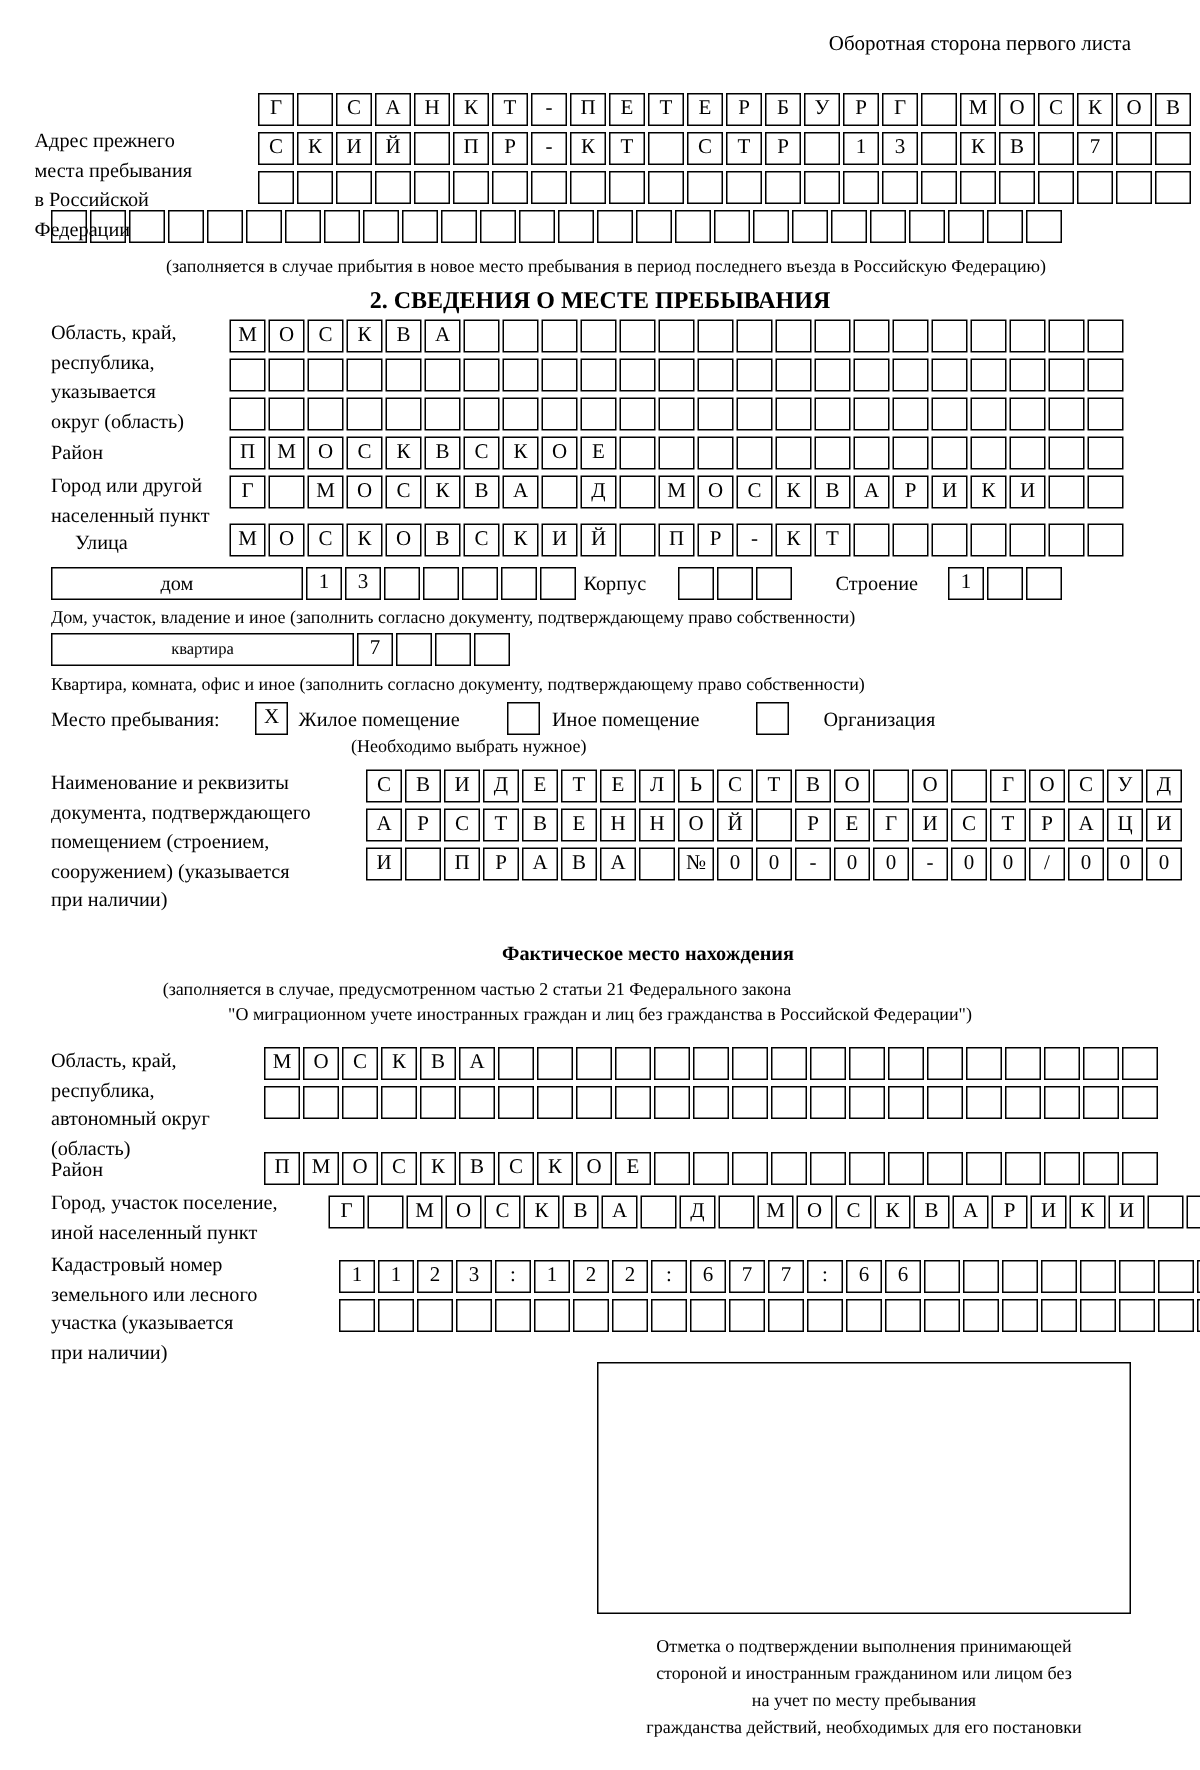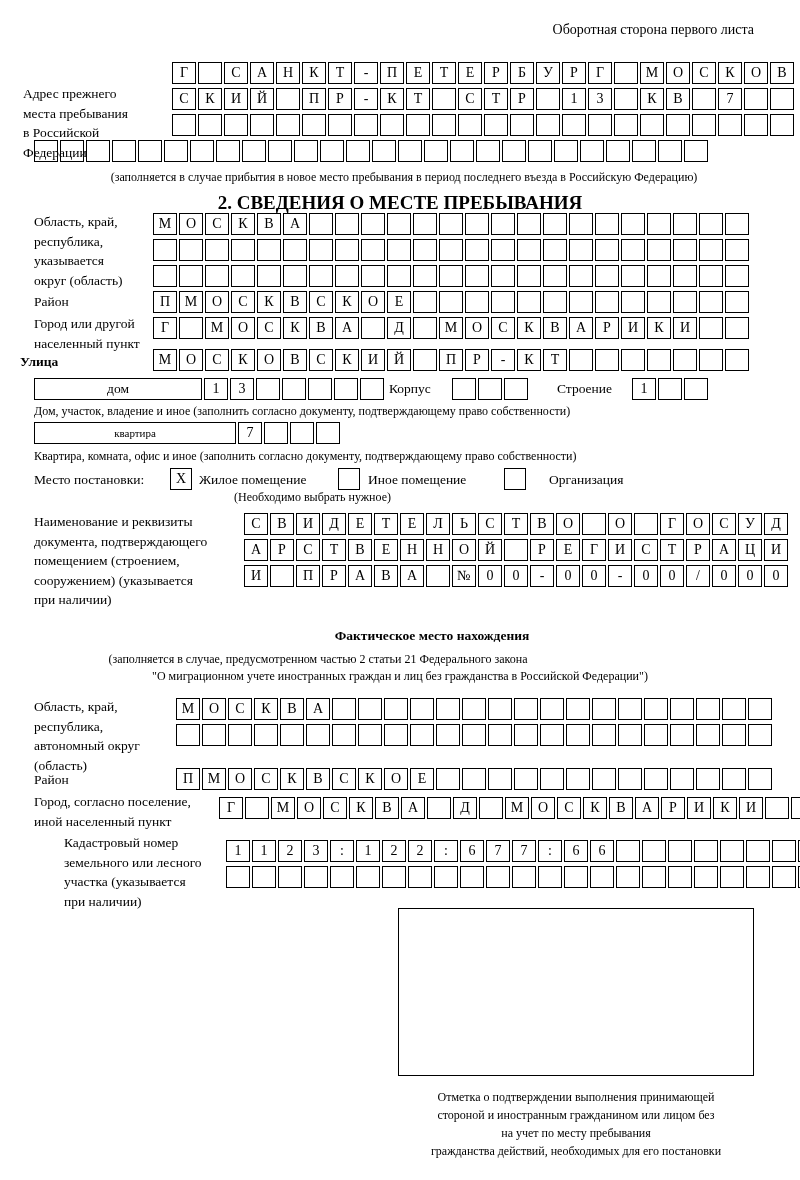--- a/index.html
+++ b/index.html
@@ -176,21 +176,21 @@
       <div class="cell"></div>
       <div class="cell"></div>
       <div class="cell"></div>
       <div class="cell"></div>
       <div class="cell"></div>
       <div class="cell last"></div>
     </div>
 
   <div class="row note" style="left:34px;top:170px;width:740px;text-align:center;">(заполняется в случае прибытия в новое место пребывания в период последнего въезда в Российскую Федерацию)</div>
 
-  <div class="row bold" style="left:0;top:192px;width:800px;text-align:center;font-size:19px;">2. СВЕДЕНИЯ О МЕСТЕ ПРЕБЫВАНИЯ</div>
+  <div class="row bold" style="left:0;top:192px;width:800px;text-align:center;font-size:16px;">2. СВЕДЕНИЯ О МЕСТЕ ПРЕБЫВАНИЯ</div>
 
   <div class="labelblock" style="left:34px;top:212px;width:150px;">
     <div>Область, край,</div>
     <div>республика,</div>
     <div>указывается</div>
     <div>округ (область)</div>
   </div>
   <div class="row cells" id="reg-row-1" style="left:153px;top:213px;">
       <div class="cell">М</div>
       <div class="cell">О</div>
@@ -317,21 +317,21 @@
       <div class="cell">В</div>
       <div class="cell">А</div>
       <div class="cell">Р</div>
       <div class="cell">И</div>
       <div class="cell">К</div>
       <div class="cell">И</div>
       <div class="cell"></div>
       <div class="cell last"></div>
     </div>
 
-  <div class="labelblock" style="left:20px;top:352px;font-weight:bold;">Улица</div>
+  <div class="labelblock" style="left:50px;top:352px;">Улица</div>
   <div class="row cells" id="street-row" style="left:153px;top:349px;">
       <div class="cell">М</div>
       <div class="cell">О</div>
       <div class="cell">С</div>
       <div class="cell">К</div>
       <div class="cell">О</div>
       <div class="cell">В</div>
       <div class="cell">С</div>
       <div class="cell">К</div>
       <div class="cell">И</div>
@@ -382,21 +382,21 @@
     <div style="font-size:11px;line-height:20px;text-align:center;">квартира</div>
   </div>
   <div class="row cells" id="flat-cells" style="left:238px;top:422px;">
       <div class="cell">7</div>
       <div class="cell"></div>
       <div class="cell"></div>
       <div class="cell last"></div>
     </div>
   <div class="row note" style="left:34px;top:449px;">Квартира, комната, офис и иное (заполнить согласно документу, подтверждающему право собственности)</div>
 
-  <div class="labelblock" style="left:34px;top:470px;">Место постановки:</div>
+  <div class="labelblock" style="left:34px;top:470px;">Место пребывания:</div>
   <div class="checkbox" style="position:absolute;left:170px;top:468px;">X</div>
   <div class="labelblock" style="left:199px;top:470px;">Жилое помещение</div>
   <div class="checkbox" style="position:absolute;left:338px;top:468px;"></div>
   <div class="labelblock" style="left:368px;top:470px;">Иное помещение</div>
   <div class="checkbox" style="position:absolute;left:504px;top:468px;"></div>
   <div class="labelblock" style="left:549px;top:470px;">Организация</div>
   <div class="row note" style="left:234px;top:490px;">(Необходимо выбрать нужное)</div>
 
   <div class="labelblock" style="left:34px;top:512px;width:215px;">
     <div>Наименование и реквизиты</div>
@@ -557,21 +557,21 @@
       <div class="cell"></div>
       <div class="cell"></div>
       <div class="cell"></div>
       <div class="cell"></div>
       <div class="cell"></div>
       <div class="cell"></div>
       <div class="cell last"></div>
     </div>
 
   <div class="labelblock" style="left:34px;top:792px;width:180px;">
-    <div>Город, согласно поселение,</div>
+    <div>Город, участок поселение,</div>
     <div>иной населенный пункт</div>
   </div>
   <div class="row cells" id="acity-row" style="left:219px;top:797px;">
       <div class="cell">Г</div>
       <div class="cell"></div>
       <div class="cell">М</div>
       <div class="cell">О</div>
       <div class="cell">С</div>
       <div class="cell">К</div>
       <div class="cell">В</div>
@@ -586,21 +586,21 @@
       <div class="cell">В</div>
       <div class="cell">А</div>
       <div class="cell">Р</div>
       <div class="cell">И</div>
       <div class="cell">К</div>
       <div class="cell">И</div>
       <div class="cell"></div>
       <div class="cell last"></div>
     </div>
 
-  <div class="labelblock" style="left:34px;top:833px;width:190px;margin-left:30px;">
+  <div class="labelblock" style="left:34px;top:833px;width:190px;">
     <div>Кадастровый номер</div>
     <div>земельного или лесного</div>
     <div>участка (указывается</div>
     <div>при наличии)</div>
   </div>
   <div class="row cells" id="cad-row-1" style="left:226px;top:840px;">
       <div class="cell">1</div>
       <div class="cell">1</div>
       <div class="cell">2</div>
       <div class="cell">3</div>

